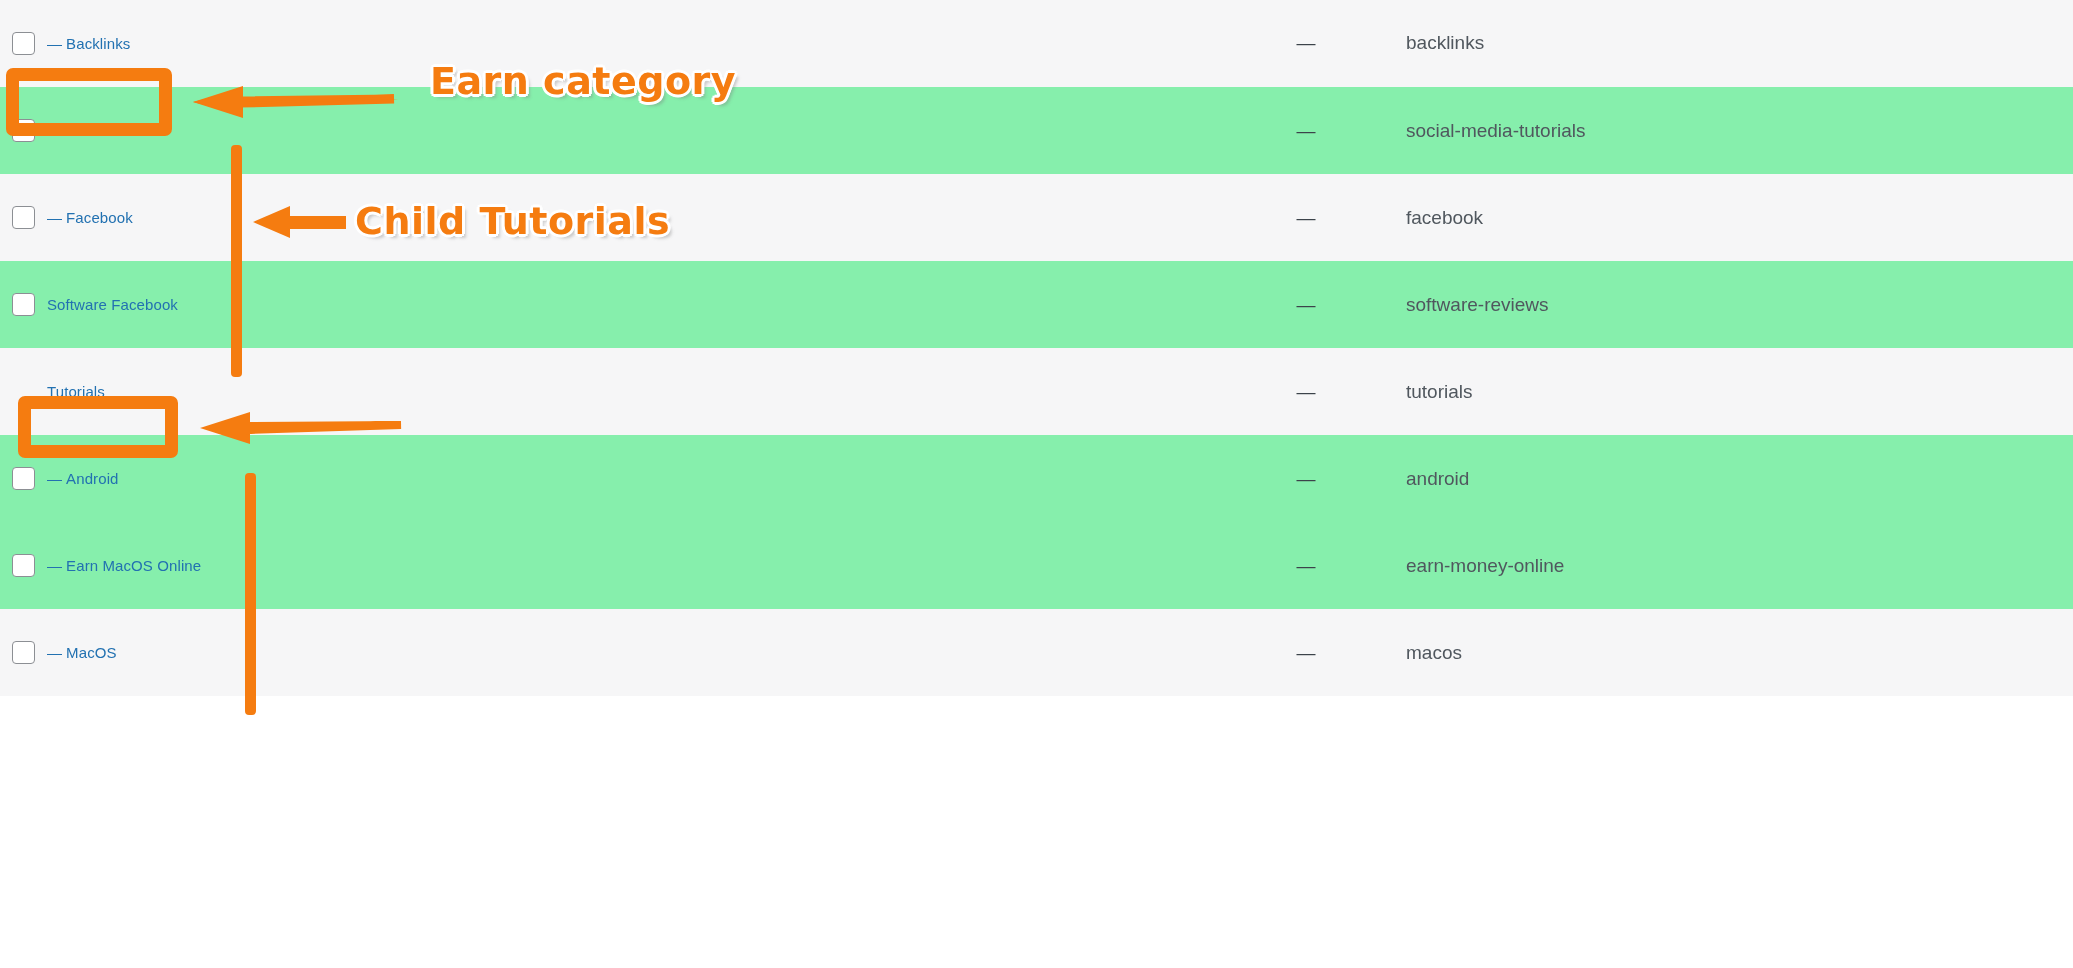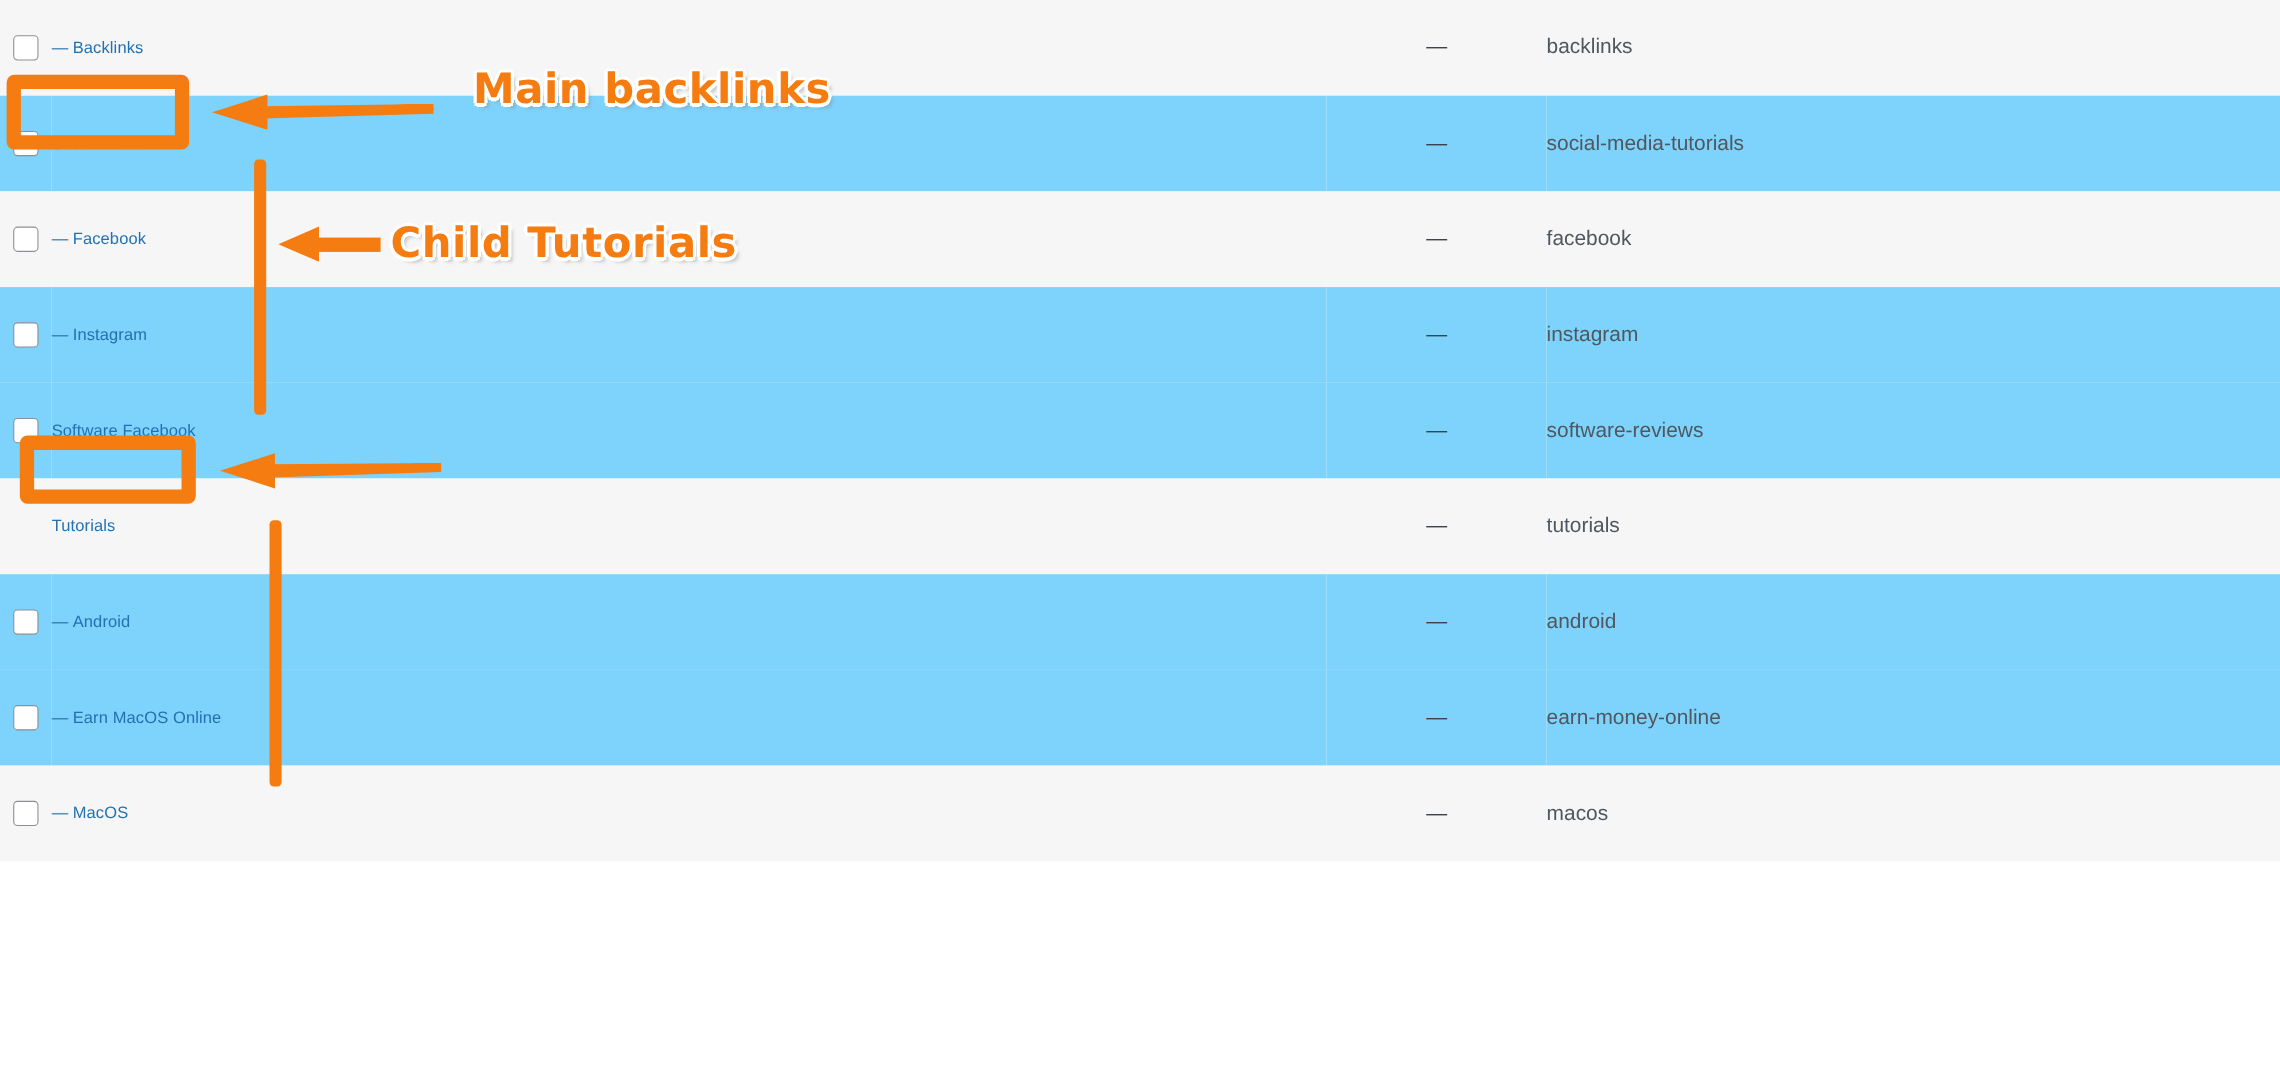--- a/index.html
+++ b/index.html
@@ -21,21 +21,21 @@
   
   .cat-table {
     position: absolute;
     left: 0; top: 0;
     width: 2073px;
     border-collapse: collapse;
     table-layout: fixed;
   }
   .cat-table tr { height: 87px; }
   .cat-table tr.alt { background: #f6f6f7; }
-  .cat-table tr.plain { background: #7dd3fc; }
+  .cat-table tr.plain { background: #86efac; }
   .cat-table td {
     padding: 0;
     vertical-align: middle;
     border: 0;
   }
   .col-cb    { width: 47px; }
   .col-name  { width: 1159px; }
   .col-desc  { width: 200px; }
   .col-slug  { width: 667px; }
 
@@ -148,28 +148,20 @@
             <span class="cb"></span>
           </td>
           <td class="name-cell"><span class="dash">—</span><a class="name-link" href="#">Facebook</a></td>
           <td class="desc-cell">—</td>
           <td class="slug-cell">facebook</td>
         </tr>
         <tr class="plain">
           <td>
             <span class="cb"></span>
           </td>
-          <td class="name-cell"><span class="dash">—</span><a class="name-link" href="#">Instagram</a></td>
-          <td class="desc-cell">—</td>
-          <td class="slug-cell">instagram</td>
-        </tr>
-        <tr class="plain">
-          <td>
-            <span class="cb"></span>
-          </td>
           <td class="name-cell"><a class="name-link" href="#">Software Facebook</a></td>
           <td class="desc-cell">—</td>
           <td class="slug-cell">software-reviews</td>
         </tr>
         <tr class="alt">
           <td>
             <span class="cb hidden-cb"></span>
           </td>
           <td class="name-cell"><a class="name-link" href="#">Tutorials</a></td>
           <td class="desc-cell">—</td>
@@ -226,17 +218,17 @@
       <polygon points="5,24 42,8 42,40" fill="#f57c10"></polygon>
       <rect x="40" y="18" width="58" height="13" fill="#f57c10"></rect>
     </svg>
 
     <svg class="arrow-svg" style="left:190px; top:398px;" width="215" height="58" viewBox="0 0 215 58">
       <polygon points="10,30 60,14 60,46" fill="#f57c10"></polygon>
       <path d="M212 26 L60 33 L60 27 Z" fill="#f57c10"></path>
       <path d="M211 27 L60 32 L60 28 Z" stroke="#f57c10" stroke-width="8" fill="none"></path>
     </svg>
 
-    <span class="annot-label" style="left:430px; top:59px;">Main backlinks</span>
+    <span class="annot-label" style="left:430px; top:59px;">Earn category</span>
 
     <span class="annot-label" style="left:355px; top:199px;">Child Tutorials</span>
   </div>
 </div>
 
 </body></html>

